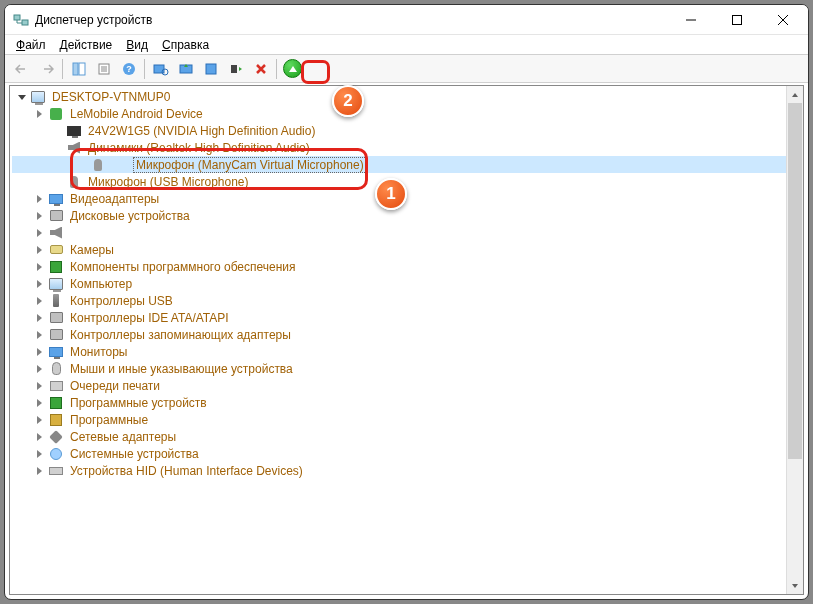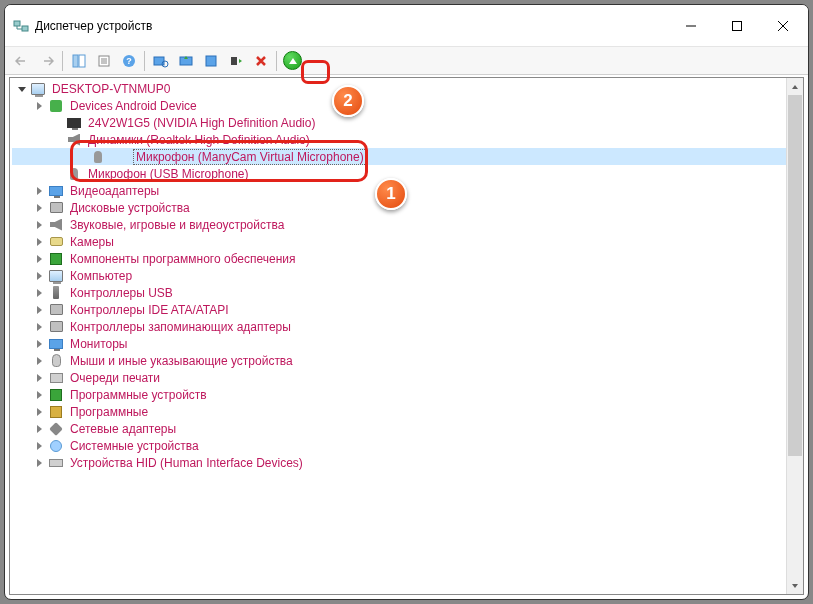--- a/index.html
+++ b/index.html
@@ -1,34 +1,34 @@
 <!DOCTYPE html>
 <html><head>
 <meta charset="utf-8">
 <style>
 * { box-sizing: border-box; margin: 0; padding: 0; }
 body { font-family: "Segoe UI", Tahoma, sans-serif; font-size: 12px; background: #888; width: 813px; height: 604px; overflow: hidden; }
 .window { width: 805px; height: 596px; margin: 4px; background: #fff; border: 1px solid #333; border-radius: 7px; overflow: hidden; display: flex; flex-direction: column; position: relative; }
-.titlebar { height: 42px; background: #fff; display: flex; align-items: center; padding: 0 2px 0 8px; border-bottom: 1px solid #e5e5e5; }
+.titlebar { height: 30px; background: #fff; display: flex; align-items: center; padding: 0 2px 0 8px; border-bottom: 1px solid #e5e5e5; }
 .titlebar-icon { width: 16px; height: 16px; margin-right: 6px; }
 .titlebar-title { flex: 1; font-size: 12px; color: #000; }
 .win-controls { display: flex; height: 100%; }
 .win-btn { width: 46px; height: 100%; display: flex; align-items: center; justify-content: center; background: transparent; border: none; }
 .win-btn svg { width: 10px; height: 10px; }
 .menubar { height: 20px; display: flex; align-items: center; padding: 0 4px; font-size: 12px; border-bottom: 1px solid #d0d0d0; }
 .menu-item { padding: 2px 7px; color: #000; }
 .menu-item u { text-decoration: underline; }
 .toolbar { height: 28px; background: #f7f7f7; border-bottom: 1px solid #d0d0d0; display: flex; align-items: center; padding: 0 4px; gap: 0; }
 .tb-btn { width: 23px; height: 22px; display: flex; align-items: center; justify-content: center; border: 1px solid transparent; margin: 0 1px; }
 .tb-sep { width: 1px; height: 20px; background: #c0c0c0; margin: 0 3px; }
 .tb-circle-green { width: 19px; height: 19px; border-radius: 50%; background: radial-gradient(circle at 35% 30%, #5fdb5f, #1a9e1a); border: 1px solid #0b7a0b; display: flex; align-items: center; justify-content: center; }
 .tb-arrow-up { width: 0; height: 0; border-left: 4px solid transparent; border-right: 4px solid transparent; border-bottom: 6px solid #fff; }
 .content { flex: 1; background: #fff; border: 1px solid #888; margin: 2px 4px 4px 4px; overflow: auto; position: relative; }
 .tree { padding: 2px 0 2px 2px; }
-.tree-row { display: flex; align-items: center; height: 17px; white-space: nowrap; font-size: 12px; color: #be185d; }
+.tree-row { display: flex; align-items: center; height: 17px; white-space: nowrap; font-size: 12px; color: #a16207; }
 .expander { width: 11px; height: 11px; display: flex; align-items: center; justify-content: center; margin-right: 3px; color: #666; font-size: 9px; }
 .expander.open::before { content: ""; width: 0; height: 0; border-left: 4px solid transparent; border-right: 4px solid transparent; border-top: 5px solid #404040; display: block; transform: translateY(1px); }
 .expander.closed::before { content: ""; width: 0; height: 0; border-top: 4px solid transparent; border-bottom: 4px solid transparent; border-left: 5px solid #808080; display: block; }
 .expander.none { visibility: hidden; }
 .node-icon { width: 16px; height: 16px; margin-right: 4px; display: flex; align-items: center; justify-content: center; }
 .sv-computer { width: 14px; height: 12px; border: 1px solid #777; background: linear-gradient(#dff0ff,#a8cfef); border-radius: 1px; position: relative; }
 .sv-computer::after { content: ""; position: absolute; bottom: -3px; left: 3px; width: 8px; height: 2px; background: #999; }
 .sv-monitor { width: 14px; height: 10px; border: 1px solid #3b7fc4; background: #5ba3e8; position: relative; }
 .sv-monitor::after { content: ""; position: absolute; bottom: -3px; left: 4px; width: 6px; height: 2px; background: #777; }
 .sv-speaker { width: 12px; height: 12px; background: #888; clip-path: polygon(0 30%, 40% 30%, 100% 0, 100% 100%, 40% 70%, 0 70%); }
@@ -84,20 +84,26 @@
         </button>
       <button class="win-btn">
           <svg viewBox="0 0 10 10">
             <line x1="0" y1="0" x2="10" y2="10" stroke="#000"></line>
             <line x1="10" y1="0" x2="0" y2="10" stroke="#000"></line>
           </svg>
         </button>
     </div>
   </div>
 
+  <div class="menubar">
+    <span class="menu-item"><u>Ф</u>айл</span>
+    <span class="menu-item"><u>Д</u>ействие</span>
+    <span class="menu-item"><u>В</u>ид</span>
+    <span class="menu-item"><u>С</u>правка</span>
+  </div>
 
   <div class="toolbar">
     <div class="tb-btn">
         <svg width="14" height="14" viewBox="0 0 14 14">
           <path d="M5 3 L1 7 L5 11 M1 7 H10" stroke="#b0b0b0" fill="none" stroke-width="1.5"></path>
         </svg>
       </div>
     <div class="tb-btn">
         <svg width="14" height="14" viewBox="0 0 14 14">
           <path d="M9 3 L13 7 L9 11 M13 7 H4" stroke="#b0b0b0" fill="none" stroke-width="1.5"></path>
@@ -170,21 +176,21 @@
             <span class="sv-computer"></span>
           </span>
         <span class="label">DESKTOP-VTNMUP0</span>
       </div>
 
       <div class="tree-row indent-1">
         <span class="expander closed"></span>
         <span class="node-icon">
             <span class="sv-android"></span>
           </span>
-        <span class="label">Devices Android Device</span>
+        <span class="label">LeMobile Android Device</span>
       </div>
 
 
       <div class="tree-row indent-2">
         <span class="expander none"></span>
         <span class="node-icon">
             <span class="sv-monitor" style="background:#333;border-color:#333"></span>
           </span>
         <span class="label">24V2W1G5 (NVIDIA High Definition Audio)</span>
       </div>
@@ -223,21 +229,20 @@
             <span class="node-icon">
               <span class="sv-disk"></span>
             </span>
             <span class="label">Дисковые устройства</span>
           </div>
           <div class="tree-row indent-1">
             <span class="expander closed"></span>
             <span class="node-icon">
               <span class="sv-speaker"></span>
             </span>
-            <span class="label">Звуковые, игровые и видеоустройства</span>
           </div>
           <div class="tree-row indent-1">
             <span class="expander closed"></span>
             <span class="node-icon">
               <span class="sv-camera"></span>
             </span>
             <span class="label">Камеры</span>
           </div>
           <div class="tree-row indent-1">
             <span class="expander closed"></span>

